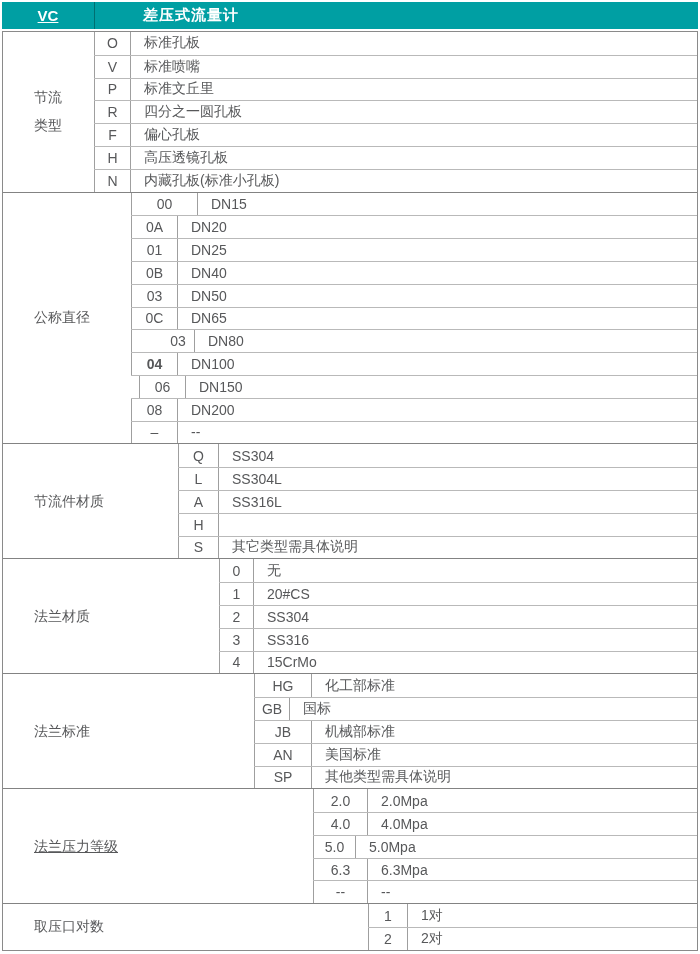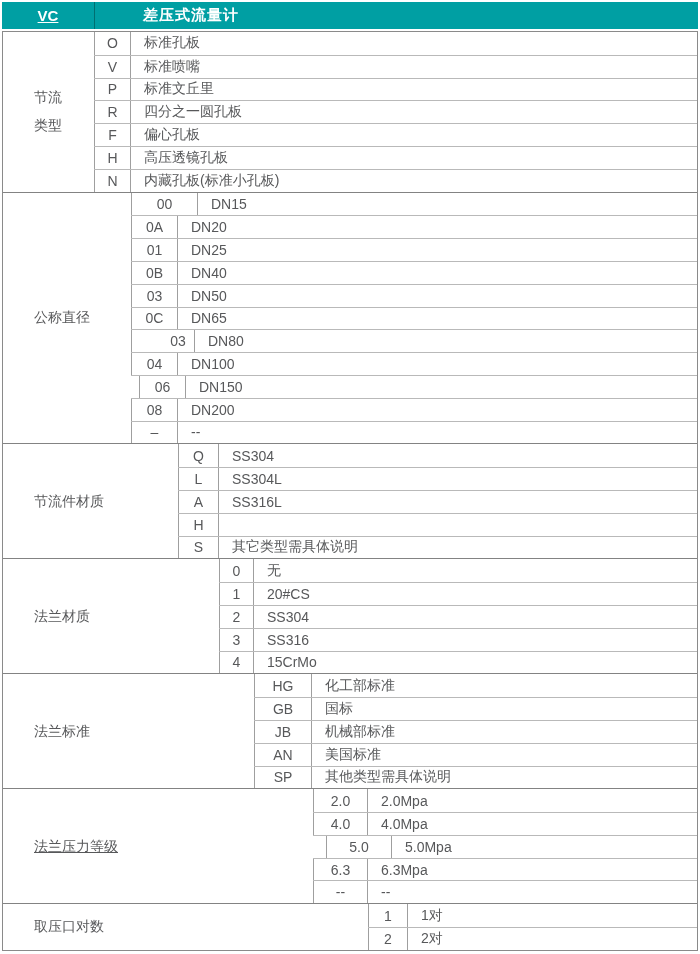--- a/index.html
+++ b/index.html
@@ -113,21 +113,21 @@
           </div>
           <div class="row">
             <div class="code-cell" style="width: 47px;">0C</div>
             <div class="value-cell">DN65</div>
           </div>
           <div class="row">
             <div class="code-cell" style="width: 64px; padding-left: 30px;">03</div>
             <div class="value-cell">DN80</div>
           </div>
           <div class="row">
-            <div class="code-cell" style="width: 47px;">04</div>
+            <div class="code-cell" style="width: 47px; font-weight: bold;">04</div>
             <div class="value-cell">DN100</div>
           </div>
           <div class="row">
             <div class="code-cell" style="width: 47px; margin-left: 8px;">06</div>
             <div class="value-cell">DN150</div>
           </div>
           <div class="row">
             <div class="code-cell" style="width: 47px;">08</div>
             <div class="value-cell">DN200</div>
           </div>
@@ -187,21 +187,21 @@
         </div>
       </div>
       <div class="section">
         <div class="label-cell" style="width: 251px; flex-basis: 251px;">法兰标准</div>
         <div class="rows">
           <div class="row">
             <div class="code-cell" style="width: 58px;">HG</div>
             <div class="value-cell">化工部标准</div>
           </div>
           <div class="row">
-            <div class="code-cell" style="width: 58px;">GB</div>
+            <div class="code-cell" style="width: 36px;">GB</div>
             <div class="value-cell">国标</div>
           </div>
           <div class="row">
             <div class="code-cell" style="width: 58px;">JB</div>
             <div class="value-cell">机械部标准</div>
           </div>
           <div class="row">
             <div class="code-cell" style="width: 58px;">AN</div>
             <div class="value-cell">美国标准</div>
           </div>
@@ -216,21 +216,21 @@
         <div class="rows">
           <div class="row">
             <div class="code-cell" style="width: 55px;">2.0</div>
             <div class="value-cell">2.0Mpa</div>
           </div>
           <div class="row">
             <div class="code-cell" style="width: 55px;">4.0</div>
             <div class="value-cell">4.0Mpa</div>
           </div>
           <div class="row">
-            <div class="code-cell" style="width: 66px; margin-left: 13px;">5.0</div>
+            <div class="code-cell" style="width: 43px;">5.0</div>
             <div class="value-cell">5.0Mpa</div>
           </div>
           <div class="row">
             <div class="code-cell" style="width: 55px;">6.3</div>
             <div class="value-cell">6.3Mpa</div>
           </div>
           <div class="row">
             <div class="code-cell" style="width: 55px;">--</div>
             <div class="value-cell">--</div>
           </div>

